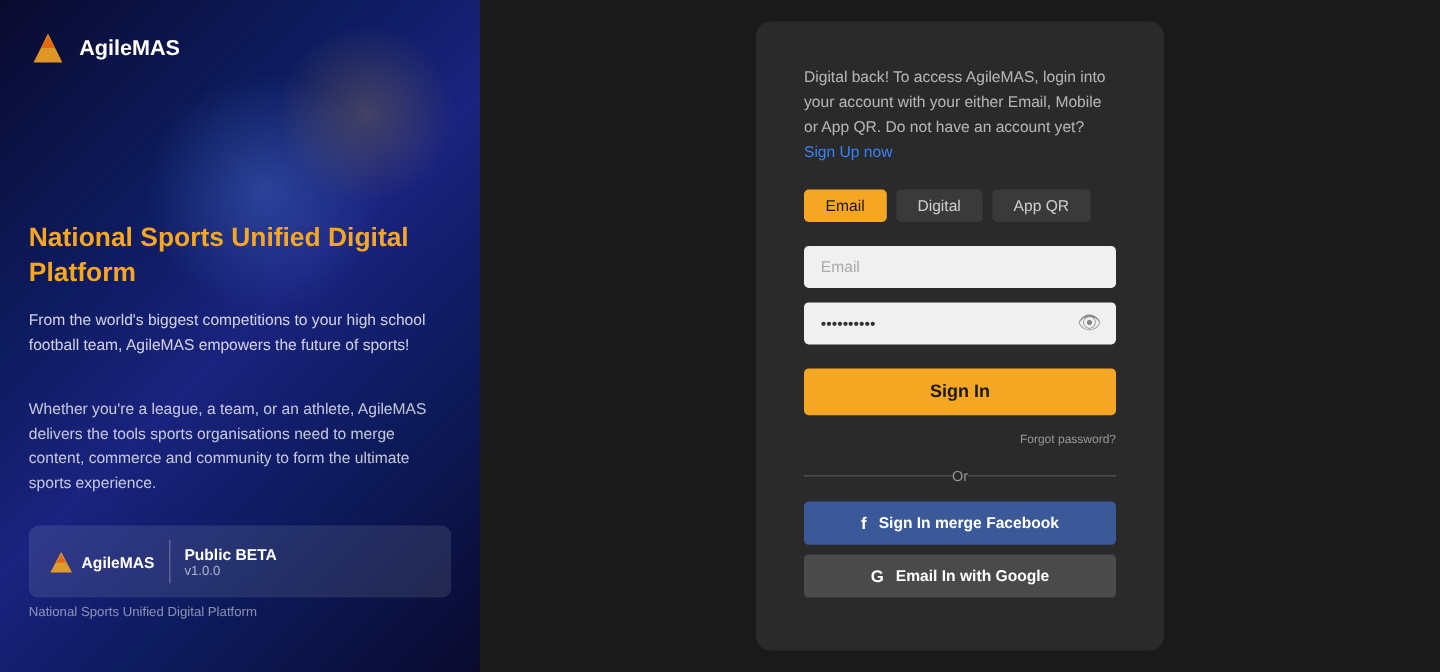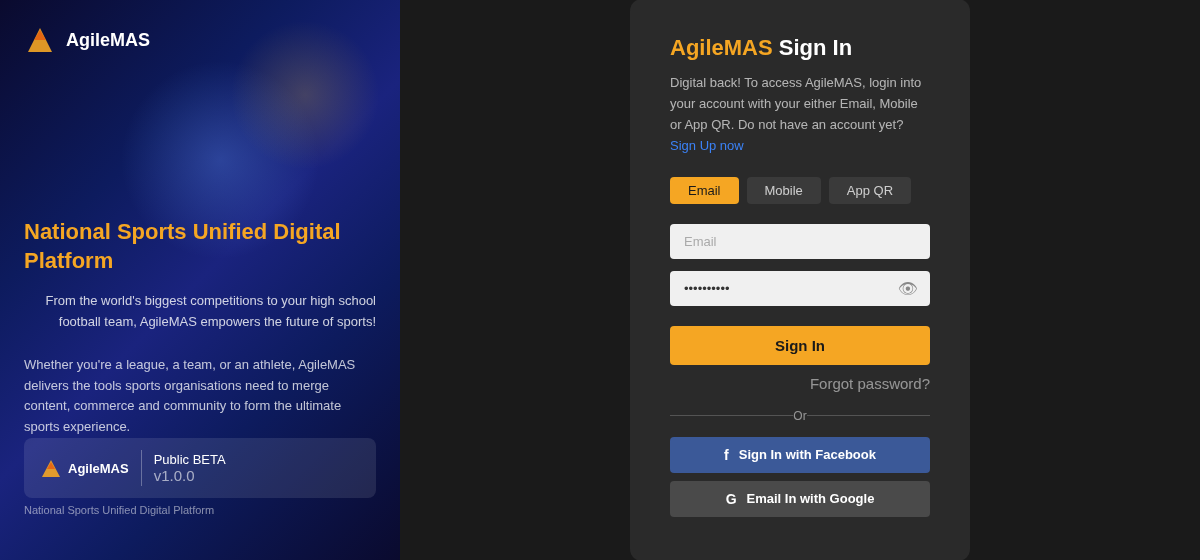--- a/index.html
+++ b/index.html
@@ -68,27 +68,27 @@
       color: #f5a623;
       font-size: 22px;
       font-weight: 700;
       line-height: 1.3;
       margin-bottom: 16px;
     }
     .description {
       color: rgba(255,255,255,0.8);
       font-size: 13px;
       line-height: 1.6;
-      margin-bottom: 22px;
-      text-align: right;
+      margin-bottom: 32px;
     }
     .description2 {
       color: rgba(255,255,255,0.75);
       font-size: 13px;
       line-height: 1.6;
+      margin-bottom: 24px;
     }
 
     .beta-card {
       background: rgba(255,255,255,0.1);
       border-radius: 8px;
       padding: 12px 16px;
       display: flex;
       align-items: center;
       gap: 12px;
     }
@@ -111,25 +111,25 @@
       height: 36px;
       background: rgba(255,255,255,0.3);
     }
     .beta-info {
       display: flex;
       flex-direction: column;
     }
     .beta-badge {
       color: white;
       font-size: 13px;
-      font-weight: 400;
+      font-weight: 700;
     }
     .beta-version {
       color: rgba(255,255,255,0.6);
-      font-size: 15px;
+      font-size: 11px;
     }
     .beta-subtitle {
       color: rgba(255,255,255,0.6);
       font-size: 11px;
       margin-top: 4px;
     }
 
     
     .right-panel {
       flex: 1;
@@ -235,21 +235,21 @@
       margin-top: 8px;
       margin-bottom: 10px;
     }
 
     .forgot-row {
       text-align: right;
       margin-bottom: 16px;
     }
     .forgot-link {
       color: rgba(255,255,255,0.5);
-      font-size: 15px;
+      font-size: 10px;
       cursor: pointer;
     }
 
     .or-divider {
       display: flex;
       align-items: center;
       margin-bottom: 14px;
     }
     .or-line {
       flex: 1;
@@ -319,32 +319,29 @@
         <span class="beta-version">v1.0.0</span>
       </div>
     </div>
     <div class="beta-subtitle" style="margin-top:6px; color:rgba(255,255,255,0.5); font-size:11px;">National Sports Unified Digital Platform</div>
   </div>
 </div>
 
 <div class="right-panel">
   <div class="signin-card">
 
-    <div class="signin-title">
-      <span class="brand">AgileMAS</span><span> Sign In</span>
-    </div>
 
     <div class="signin-subtitle">
       <span>Digital back! To access AgileMAS, login into your account with your either Email, Mobile or App QR. Do not have an account yet?</span>
       <span class="signup-link">Sign Up now</span>
     </div>
 
     <div class="tab-group">
       <button class="tab-btn active">Email</button>
-      <button class="tab-btn inactive">Mobile</button>
+      <button class="tab-btn inactive">Digital</button>
       <button class="tab-btn inactive">App QR</button>
     </div>
 
     <div class="input-group">
       <input class="form-input" type="text" placeholder="Email" style="">
     </div>
 
     <div class="input-group password-wrapper">
       <input class="form-input" type="password" value="••••••••••" style="">
       <span class="eye-icon">👁</span>
@@ -357,21 +354,21 @@
     </div>
 
     <div class="or-divider">
       <div class="or-line"></div>
       <span class="or-text">Or</span>
       <div class="or-line"></div>
     </div>
 
     <button class="social-btn facebook-btn">
       <span class="social-icon">f</span>
-      <span>Sign In with Facebook</span>
+      <span>Sign In merge Facebook</span>
     </button>
 
     <button class="social-btn google-btn">
       <span class="social-icon">G</span>
       <span>Email In with Google</span>
     </button>
 
   </div>
 </div>
 

